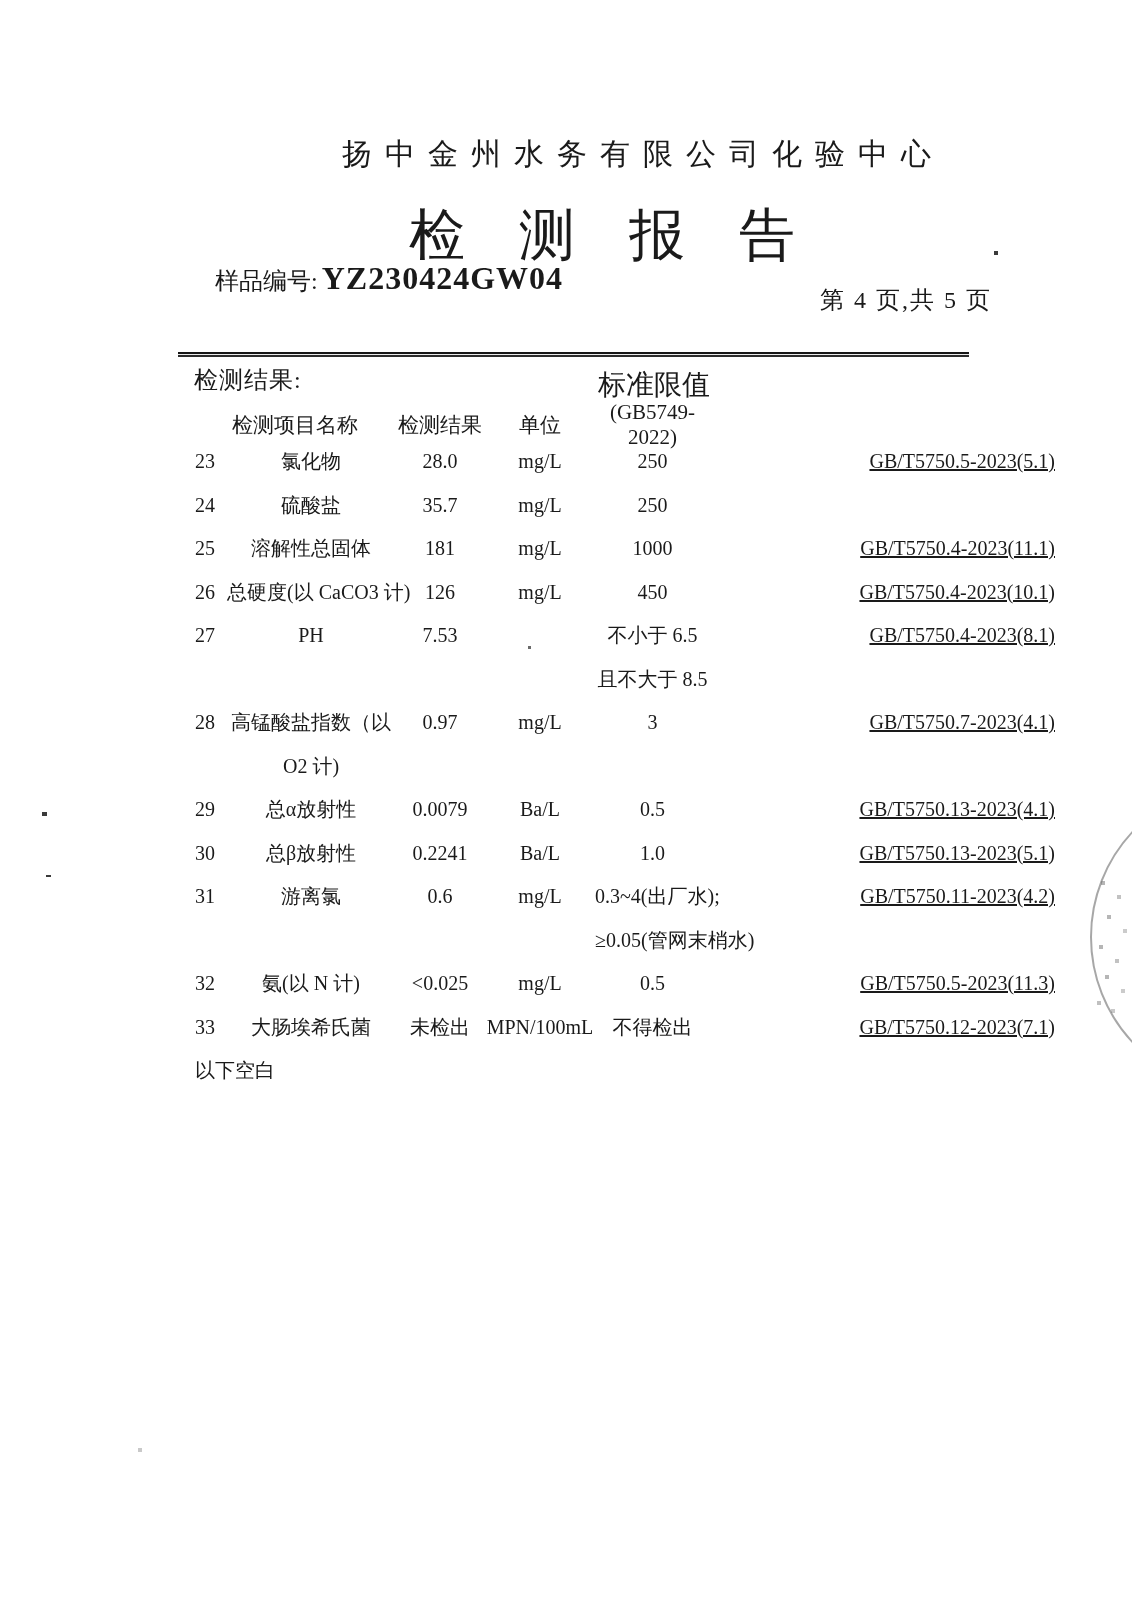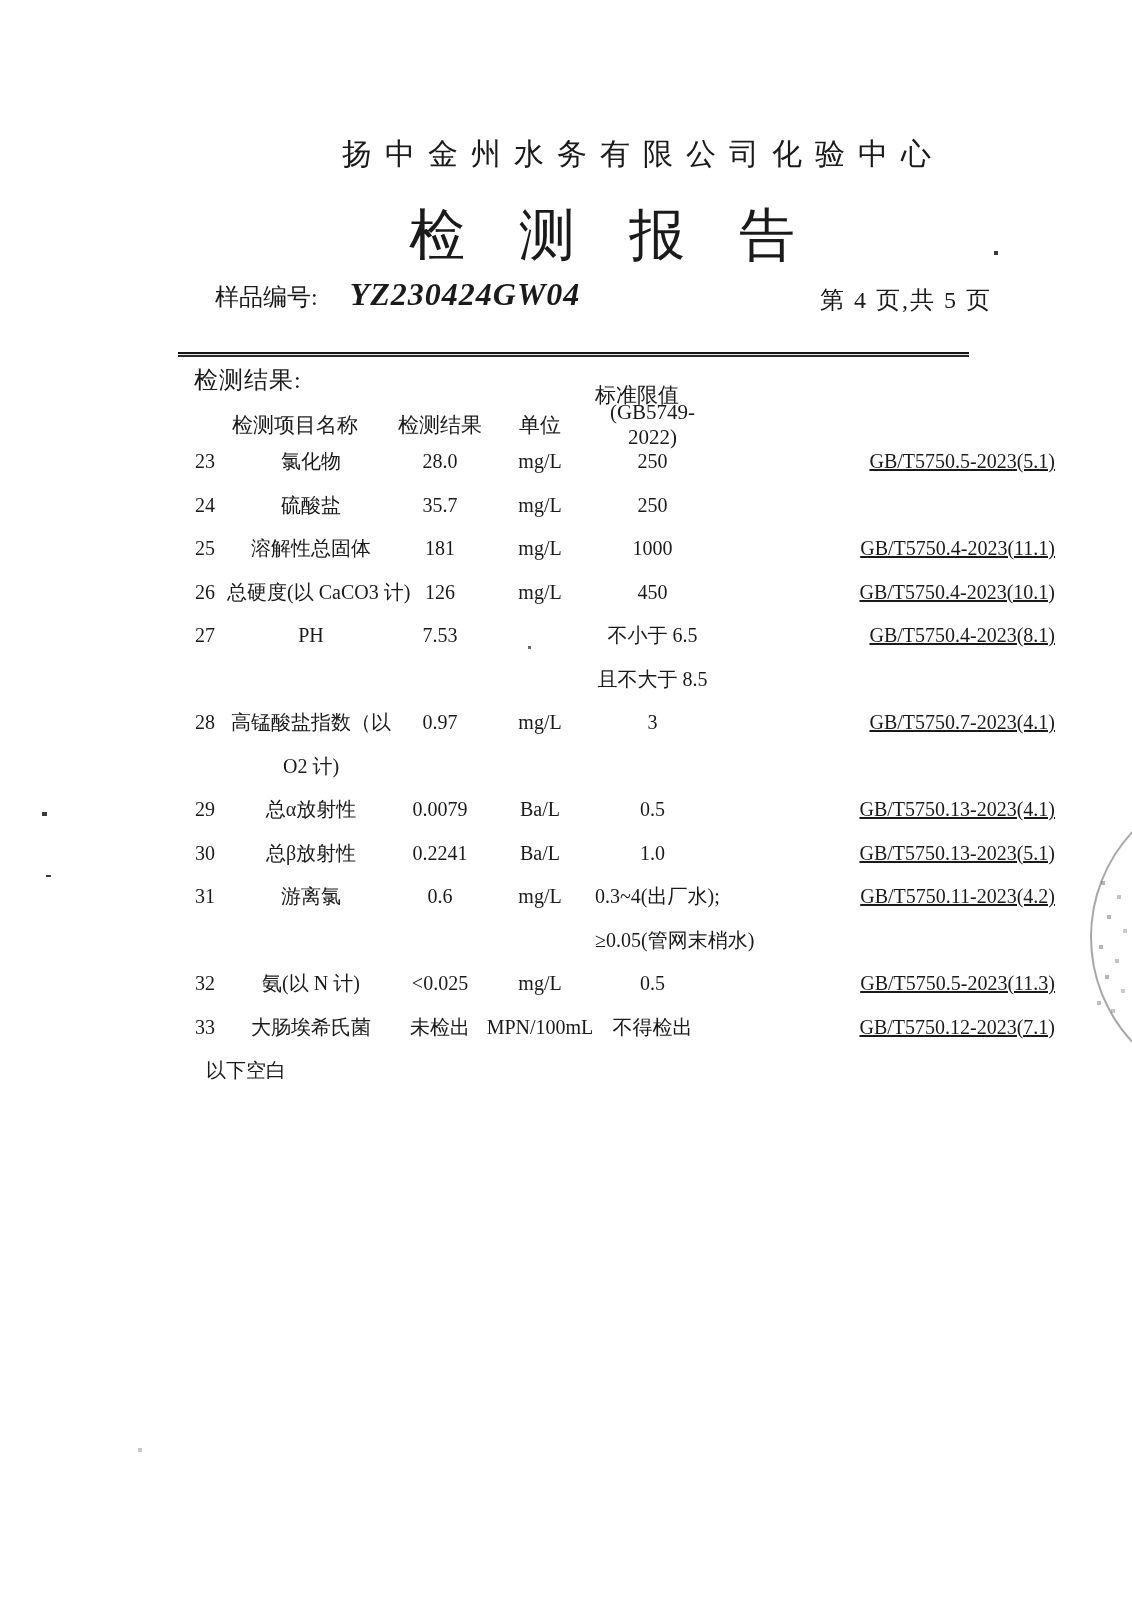--- a/index.html
+++ b/index.html
@@ -15,58 +15,58 @@
   
   .company{
     position:absolute;left:342px;top:134px;
     font-size:30px;letter-spacing:13px;white-space:nowrap;
   }
   .title{
     position:absolute;left:409px;top:198px;
     font-size:56px;letter-spacing:54px;white-space:nowrap;
   }
   .sample-line{
-    position:absolute;left:215px;top:276px;
-    display:flex;align-items:baseline;white-space:nowrap;gap:28px;
+    position:absolute;left:215px;top:260px;
+    display:flex;align-items:baseline;white-space:nowrap;
   }
   .sample-label{font-size:24px;}
-  .sample-no{font-size:32px;font-weight:700;letter-spacing:1px;margin-left:4px;font-style:italic;}
+  .sample-no{font-size:32px;font-weight:700;letter-spacing:1px;margin-left:4px;}
   .page-info{
     position:absolute;left:820px;top:284px;
     font-size:24px;letter-spacing:2px;white-space:nowrap;
   }
   .rule{
     position:absolute;left:178px;top:352px;width:791px;height:5px;
     background:linear-gradient(#161616 0 2px,#e9e9e9 2px 3px,#2b2b2b 3px 5px);
   }
   
   .hline1{position:absolute;left:0;top:362px;width:1012px;height:38px;}
   .section-label{position:absolute;left:194px;top:2px;font-size:24px;letter-spacing:1px;}
-  .limit-top{position:absolute;left:595px;top:19px;width:115px;text-align:left;font-size:21px;white-space:nowrap;}
+  .limit-top{position:absolute;left:595px;top:4px;width:115px;text-align:right;font-size:28px;white-space:nowrap;}
   .hline2{
     position:absolute;left:195px;top:400px;height:38px;
     display:grid;grid-template-columns:32px 168px 90px 110px 115px 345px;
     align-items:center;font-size:21px;
   }
   .hline2 .h-item{grid-column:1/3;text-align:center;}
   .hline2 .h-result,.hline2 .h-unit,.hline2 .h-limit,.hline2 .h-basis{text-align:center;}
   .tbody{position:absolute;left:0;top:440px;width:896px;}
   .tline{
     margin-left:195px;height:43.5px;
     display:grid;grid-template-columns:32px 168px 90px 110px 115px 345px;
     align-items:center;font-size:20px;
   }
   .tline span{white-space:nowrap;}
   .c-num{text-align:left;}
   .c-name{text-align:center;overflow:visible;}
   .c-result{text-align:center;}
   .c-unit{text-align:center;}
   .c-limit{text-align:center;}
   .c-basis{text-align:right;text-decoration:underline;}
-  .footer-note{grid-column:1/3;text-align:left;margin-left:11px;}
+  .footer-note{grid-column:1/3;text-align:left;}
   
   .stamp-circle{
     position:absolute;left:1090px;top:782px;width:310px;height:310px;
     border-radius:50%;border:2.5px solid rgba(95,95,95,0.55);
     box-sizing:border-box;
   }
   .stamp-marks{
     position:absolute;left:1100px;top:878px;width:2px;height:2px;
     background:transparent;
     box-shadow:

